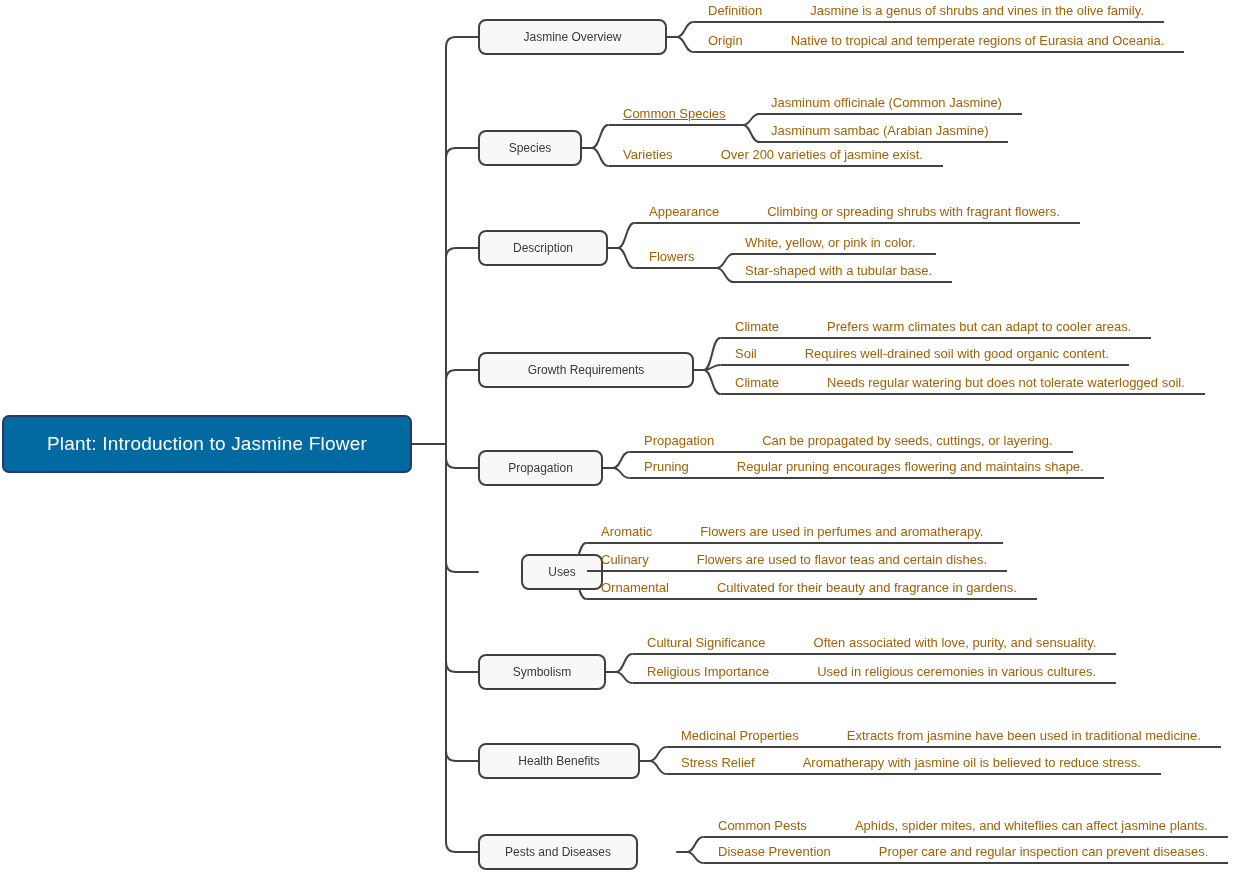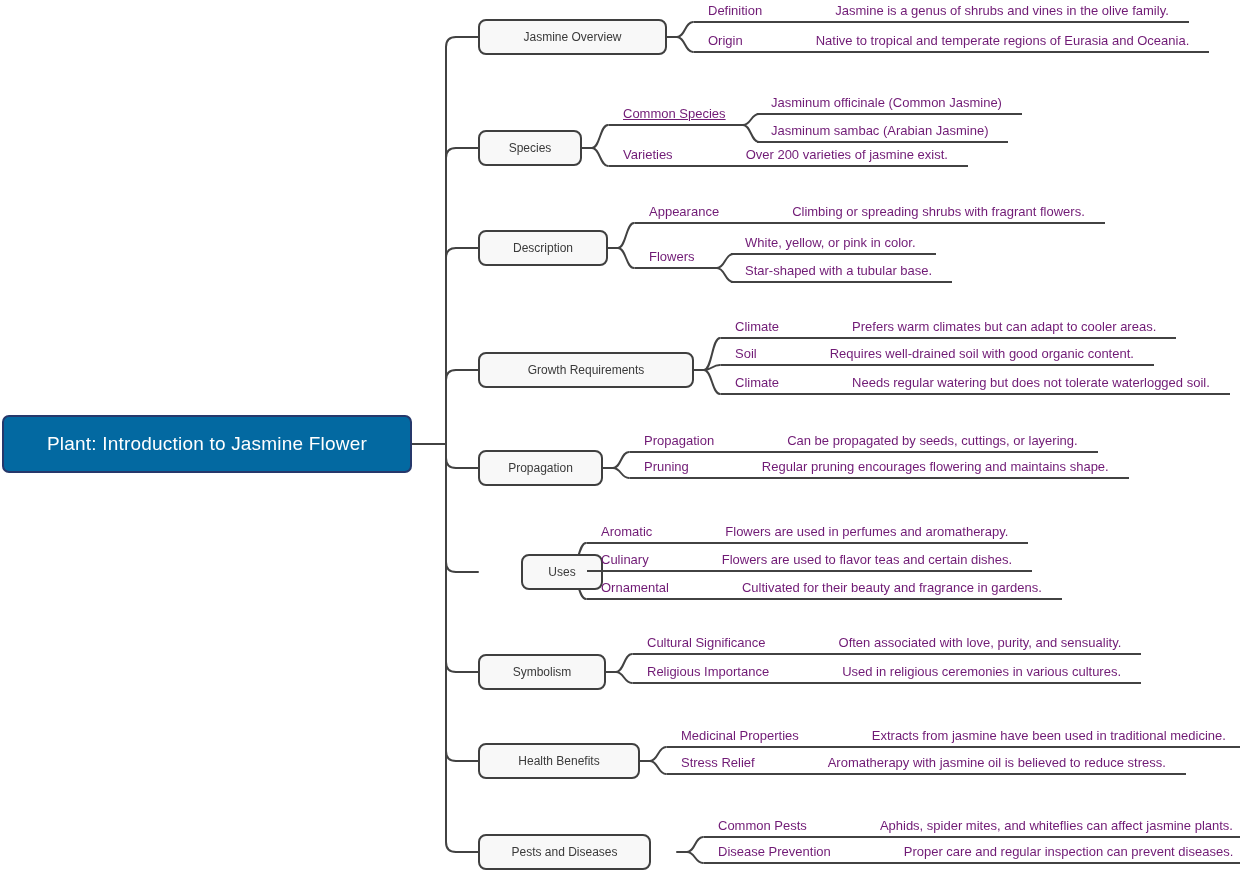--- a/index.html
+++ b/index.html
@@ -12,23 +12,23 @@
   .rootnode{position:absolute;left:2px;top:415px;width:410px;height:58px;
     background:#0369a1;border:2px solid #26386b;border-radius:7px;
     display:flex;align-items:center;justify-content:center;box-sizing:border-box;}
   .rootnode span{color:#ffffff;font-size:19px;letter-spacing:.2px;}
 
   .bnode{position:absolute;height:36px;background:#f8f8f8;border:2px solid #3f3f3f;
     border-radius:8px;display:flex;align-items:center;justify-content:center;
     box-sizing:border-box;}
   .bnode span{font-size:12px;color:#3a3a3a;}
 
-  .row{position:absolute;display:flex;gap:73px;align-items:flex-end;
+  .row{position:absolute;display:flex;gap:48px;align-items:flex-end;
     padding:0 20px 3px 14px;height:21px;box-sizing:border-box;
-    border-bottom:2px solid #424242;font-size:13px;color:#701a75;white-space:nowrap;}
+    border-bottom:2px solid #424242;font-size:13px;color:#a16207;white-space:nowrap;}
   .row .lbl{display:inline-block;}
   .row .leaf{display:inline-block;}
 </style>
 </head>
 <body>
 
 <div id="stage">
 
   <svg class="links" viewBox="0 0 1240 872">
     <g>
@@ -73,21 +73,21 @@
     </div>
   <div class="bnode" style="left:478px;top:554px;width:82px;margin-left:43px;">
       <span>Uses</span>
     </div>
   <div class="bnode" style="left:478px;top:654px;width:128px;">
       <span>Symbolism</span>
     </div>
   <div class="bnode" style="left:478px;top:743px;width:162px;">
       <span>Health Benefits</span>
     </div>
-  <div class="bnode" style="left:478px;top:834px;width:173px;">
+  <div class="bnode" style="left:478px;top:834px;width:160px;">
       <span>Pests and Diseases</span>
     </div>
 
   <div class="row" style="left:694px;top:2px;">
     <span class="lbl">Definition</span>
     <span class="leaf">Jasmine is a genus of shrubs and vines in the olive family.</span>
   </div>
   <div class="row" style="left:694px;top:32px;">
     <span class="lbl">Origin</span>
     <span class="leaf">Native to tropical and temperate regions of Eurasia and Oceania.</span>

